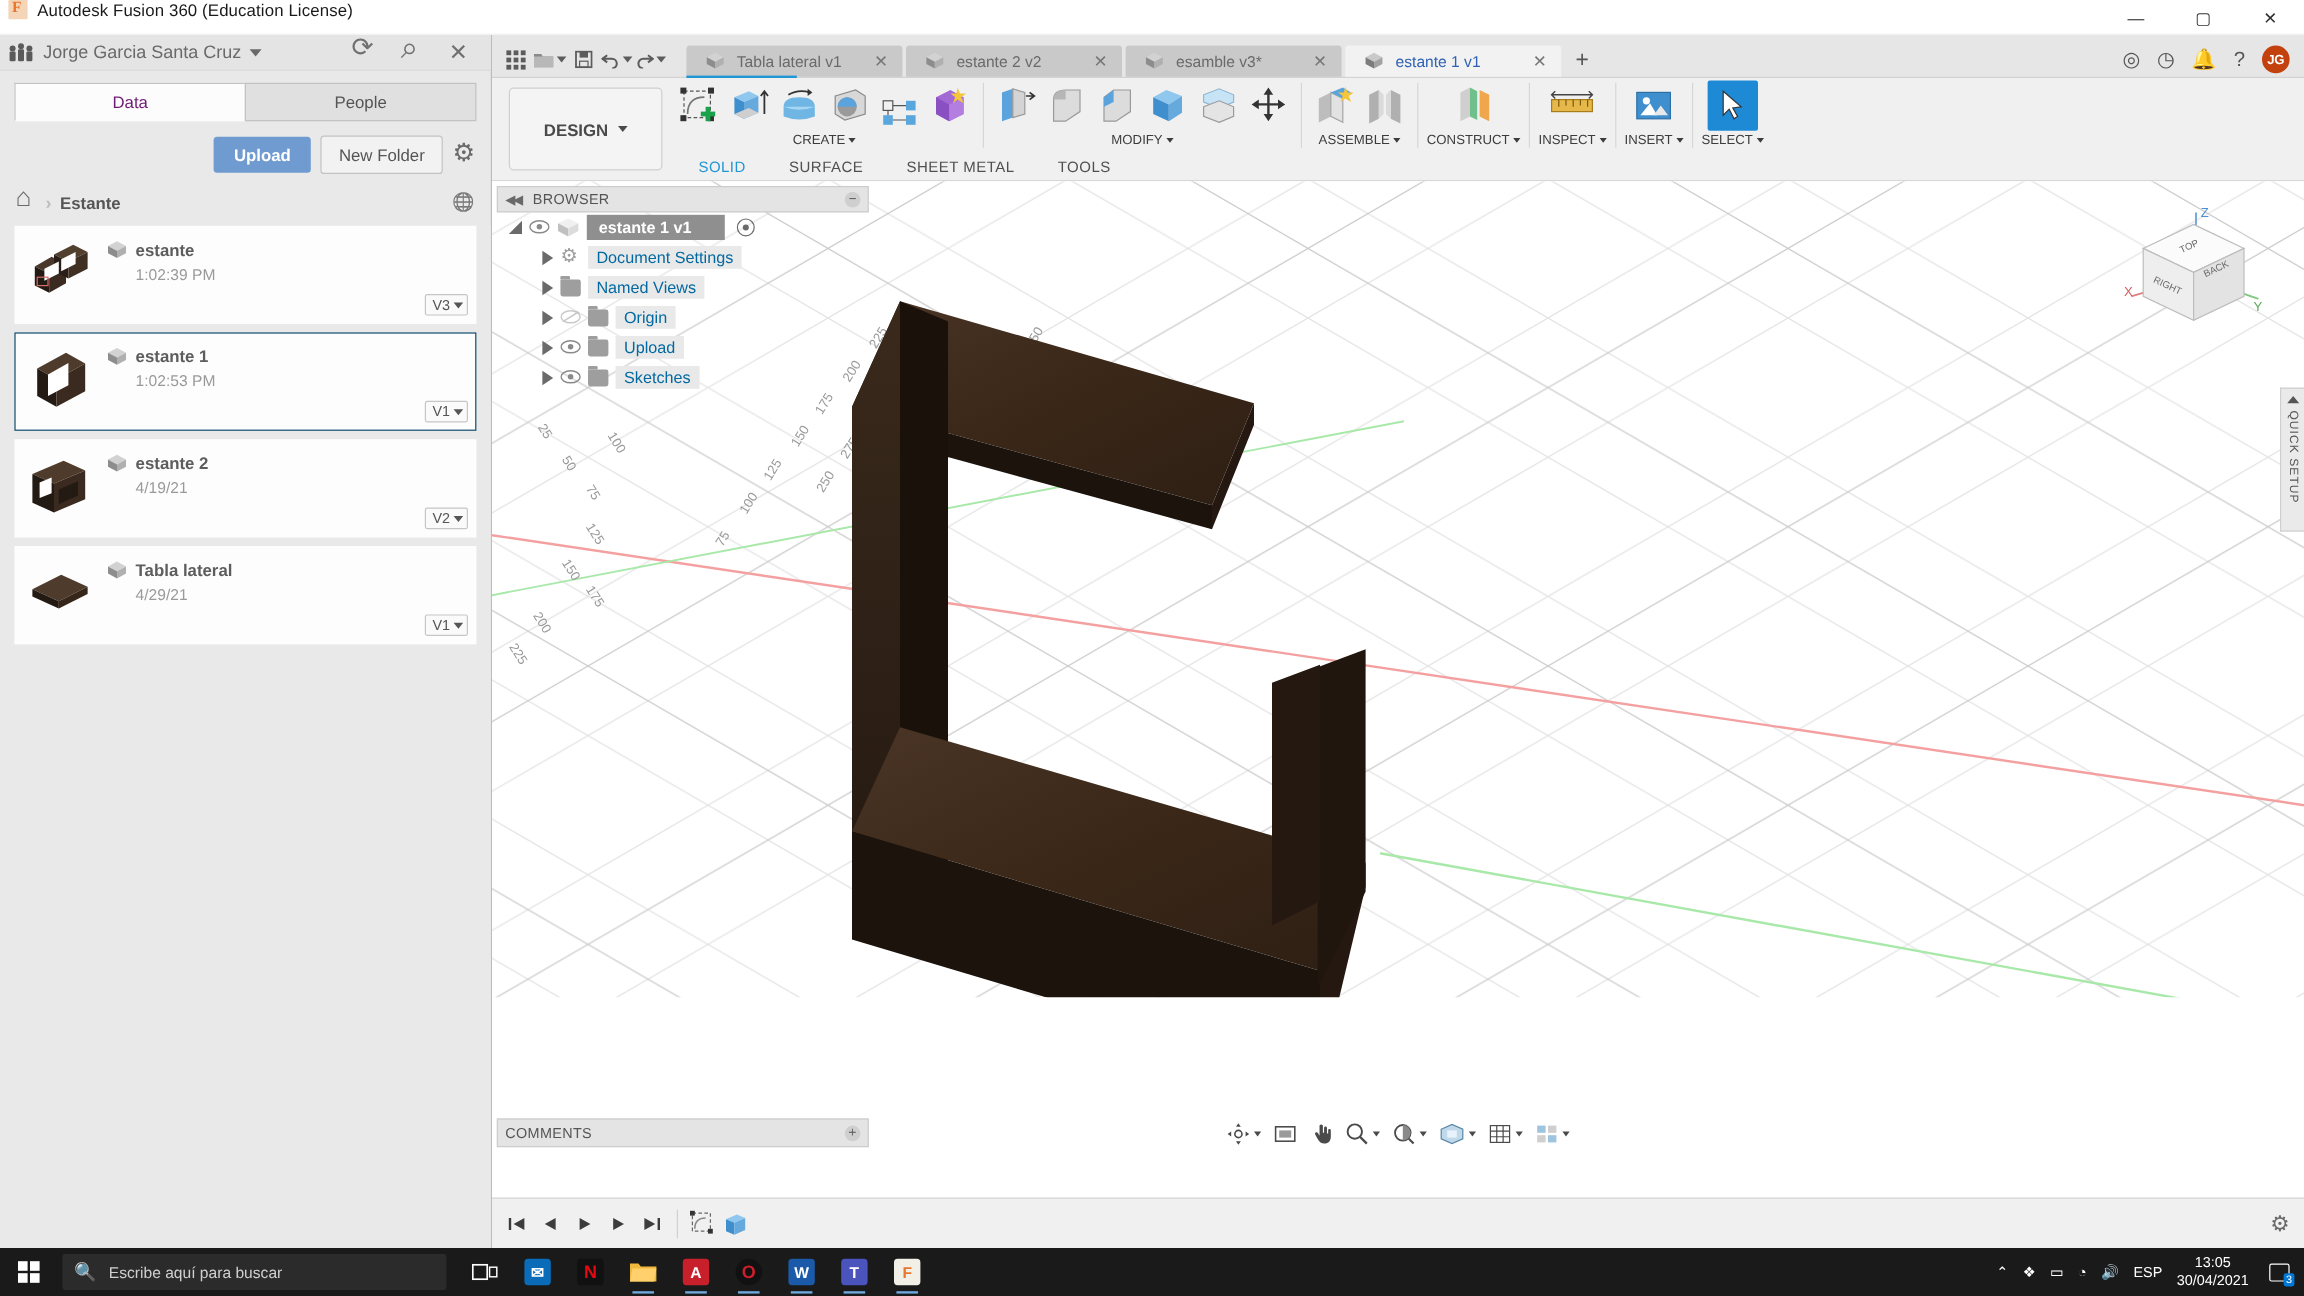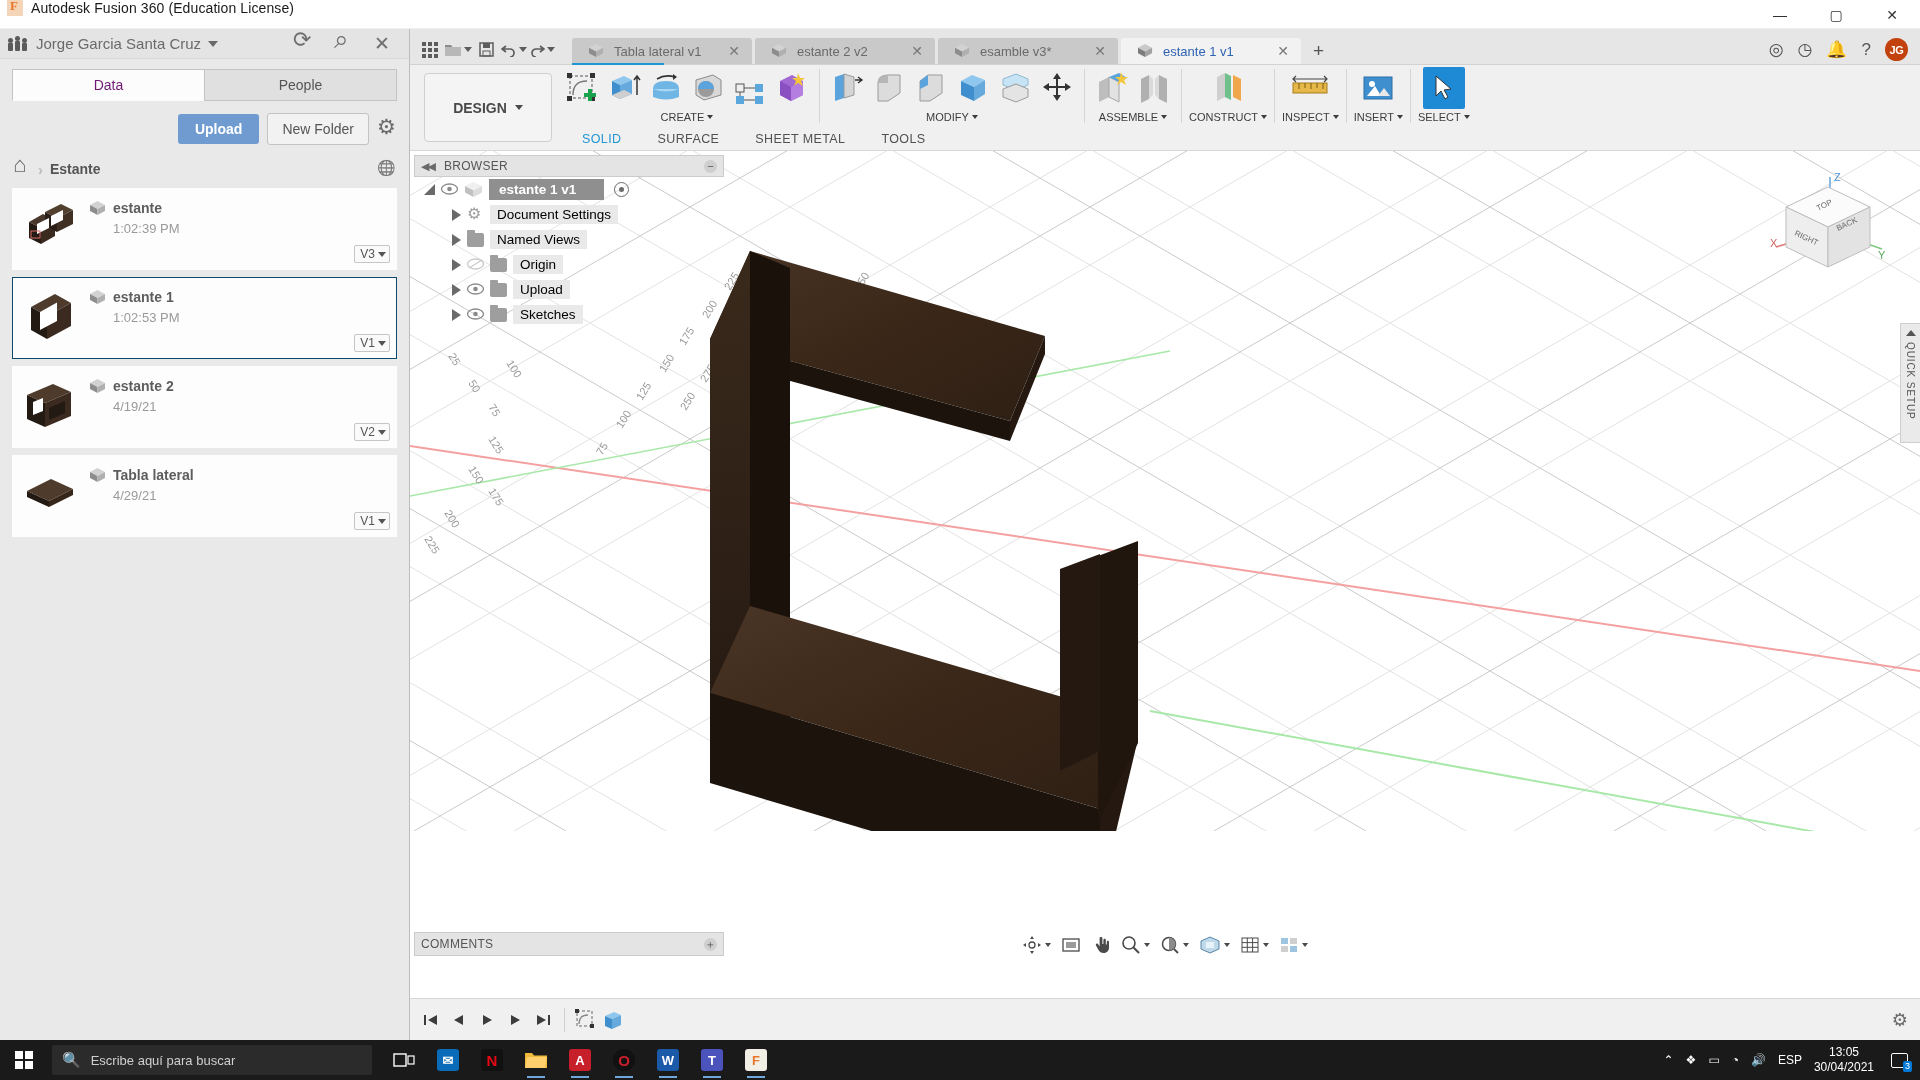--- a/index.html
+++ b/index.html
@@ -231,21 +231,21 @@
   .tnode .tri-open {
     width: 0; height: 0; border-left: 11px solid transparent; border-bottom: 11px solid #6a6a6a; flex: none;
   }
   .eye { width: 17px; height: 13px; flex: none; position: relative; }
   .eye svg { display: block; }
   .folder { width: 17px; height: 14px; background: #9e9e9e; border-radius: 1px 2px 2px 2px; position: relative; flex: none; }
   .folder::before {
     content: ""; position: absolute; top: -3px; left: 0; width: 8px; height: 3px;
     background: #9e9e9e; border-radius: 1px 1px 0 0;
   }
-  .tlbl { background: #e9e9e9; padding: 2px 7px; font-size: 13.5px; color: #000000; }
+  .tlbl { background: #e9e9e9; padding: 2px 7px; font-size: 13.5px; color: #0369a1; }
   .tnode.root .tlbl {
     background: #8f8f8f; color: #fff; font-weight: bold; padding: 3px 28px 3px 10px;
   }
   .node-cube { width: 19px; height: 17px; flex: none; }
   .gear-node { width: 17px; height: 17px; flex: none; color: #9e9e9e; font-size: 16px; line-height: 15px; }
   .dot-badge {
     width: 15px; height: 15px; border-radius: 50%; border: 1.5px solid #6a6a6a;
     display: flex; align-items: center; justify-content: center; flex: none; margin-left: -20px;
   }
   .dot-badge i { width: 5px; height: 5px; border-radius: 50%; background: #6a6a6a; display: block; }

